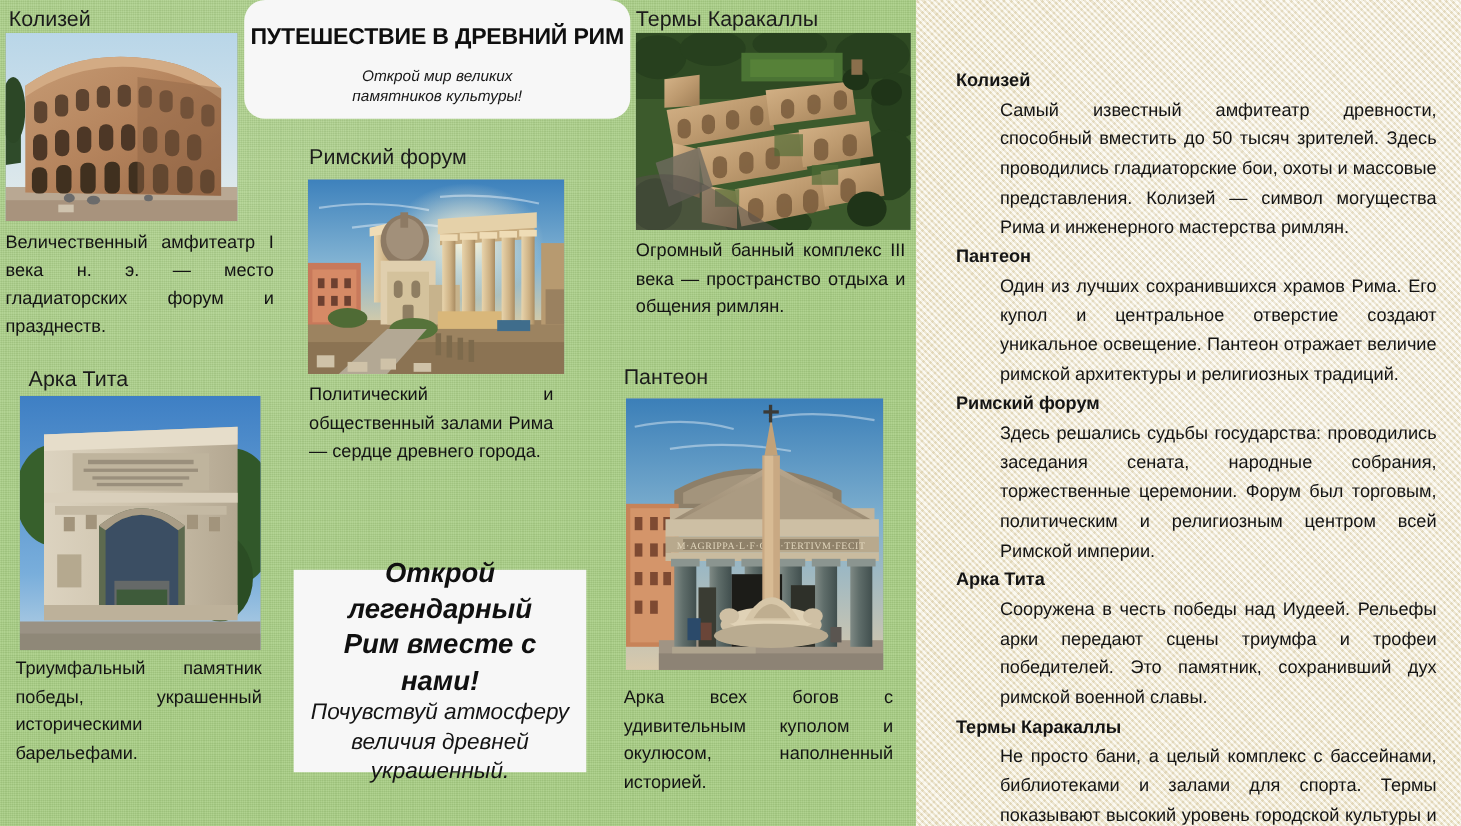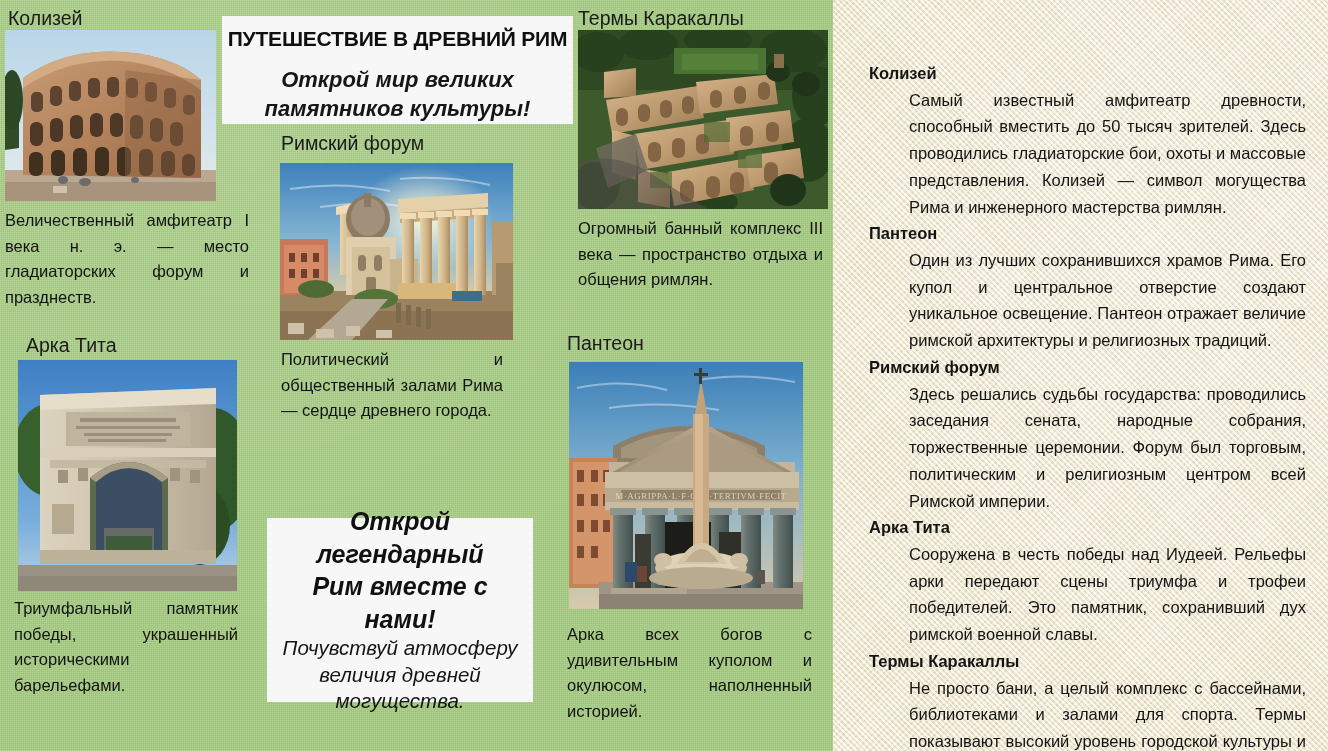--- a/index.html
+++ b/index.html
@@ -67,27 +67,27 @@
   
   .whitebox {
     position: absolute;
     background: #f7f7f7;
     display: flex;
     flex-direction: column;
     justify-content: center;
     align-items: center;
     text-align: center;
   }
-  #title-box { left: 222px; top: 16px; width: 351px; height: 108px; justify-content: flex-start; padding-top: 11px; box-sizing: border-box; }
+  #title-box { left: 222px; top: 0; width: 351px; height: 108px; justify-content: center; padding-top: 11px; box-sizing: border-box; border-radius: 19px; }
   #title-main {
     font-size: 21px; font-weight: bold; color: #0f0f0f;
     letter-spacing: -0.2px; white-space: nowrap; line-height: 1.18;
   }
   #title-sub {
-    font-size: 22px; font-style: italic; font-weight: bold; color: #161616;
+    font-size: 14px; font-style: italic; font-weight: normal; color: #161616;
     line-height: 1.32; margin-top: 13px;
   }
 
   #cta-box { left: 267px; top: 518px; width: 266px; height: 184px; padding: 0 12px; box-sizing: border-box; }
   #cta-strong {
     font-size: 25px; font-weight: bold; font-style: italic; color: #101010;
     line-height: 1.3;
   }
   #cta-soft {
     font-size: 20.5px; font-style: italic; color: #141414;
@@ -338,21 +338,21 @@
   <div class="mon-caption" style="left:281px; top:347px; width:222px;">Политический и общественный залами Рима — сердце древнего города.</div>
 
   <div class="whitebox" id="cta-box">
     <div id="cta-strong">
       <div>Открой легендарный</div>
       <div>Рим вместе с нами!</div>
     </div>
     <div id="cta-soft">
       <div>Почувствуй атмосферу</div>
       <div>величия древней</div>
-      <div>могущества.</div>
+      <div>украшенный.</div>
     </div>
   </div>
 
   <div class="mon-title" style="left:578px; top:8px;">Термы Каракаллы</div>
   <div class="photo" style="left:578px; top:30px; width:250px; height:179px;">
     <svg viewBox="0 0 250 179" preserveAspectRatio="none">
       <defs>
         <linearGradient id="ruinG" x1="0" y1="0" x2="1" y2="1">
           <stop offset="0" stop-color="#d6b489"></stop>
             <stop offset="0.5" stop-color="#bd9a6f"></stop>

